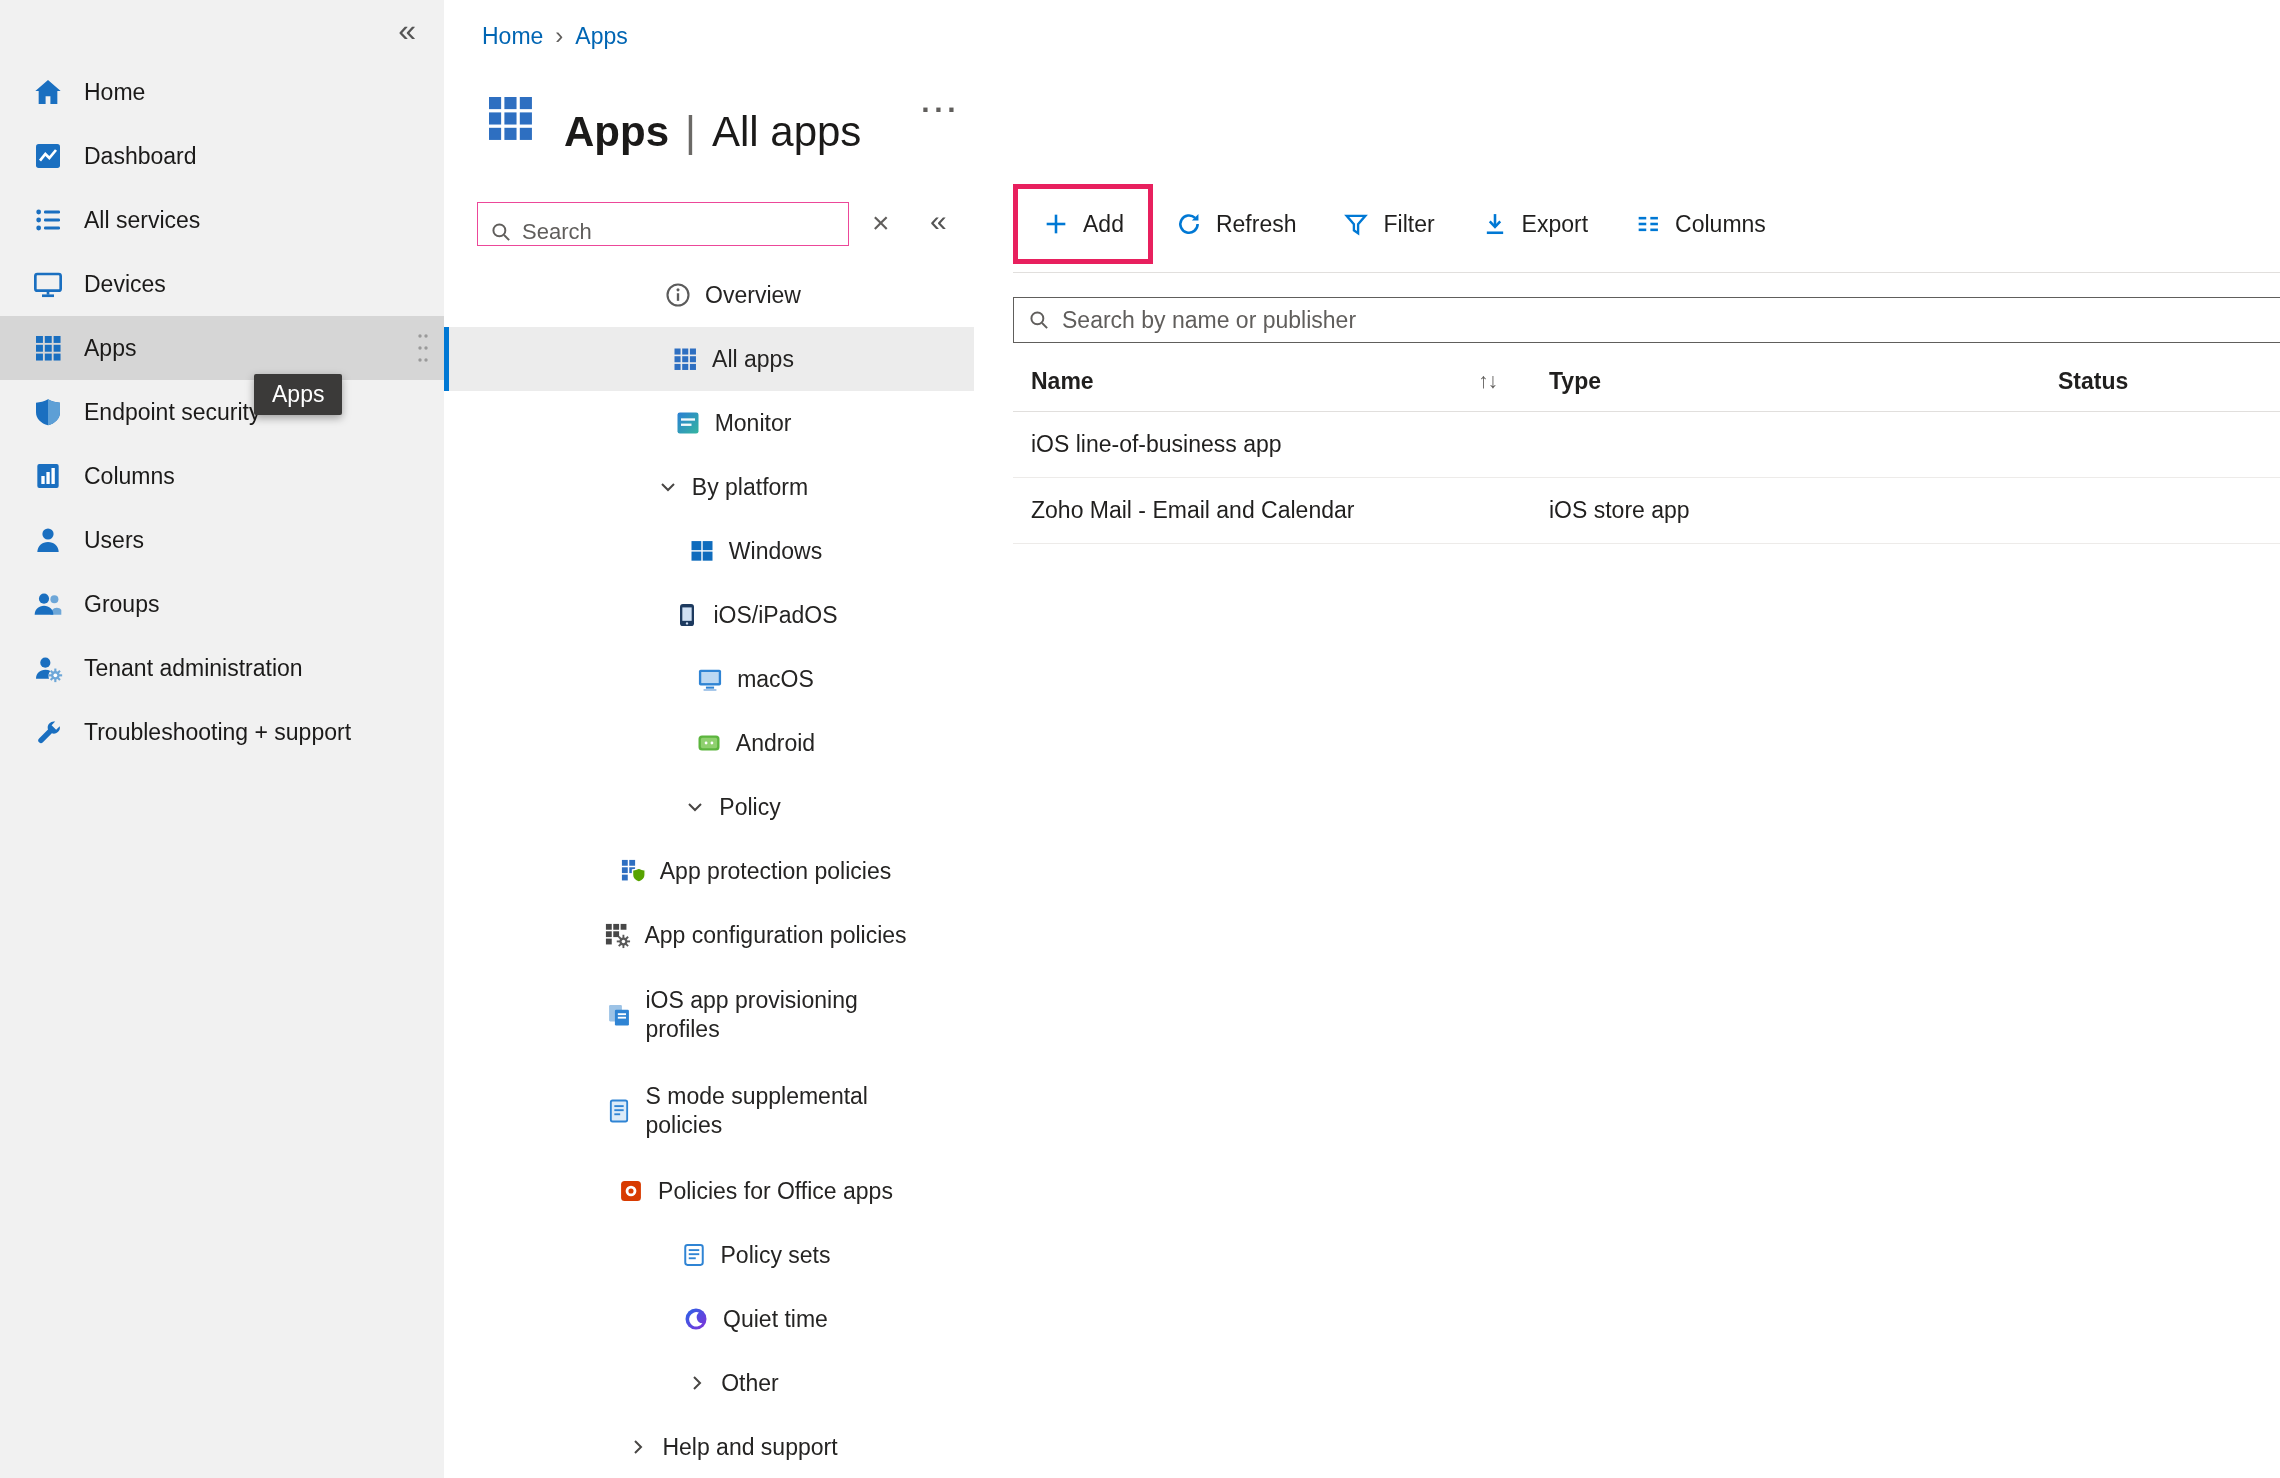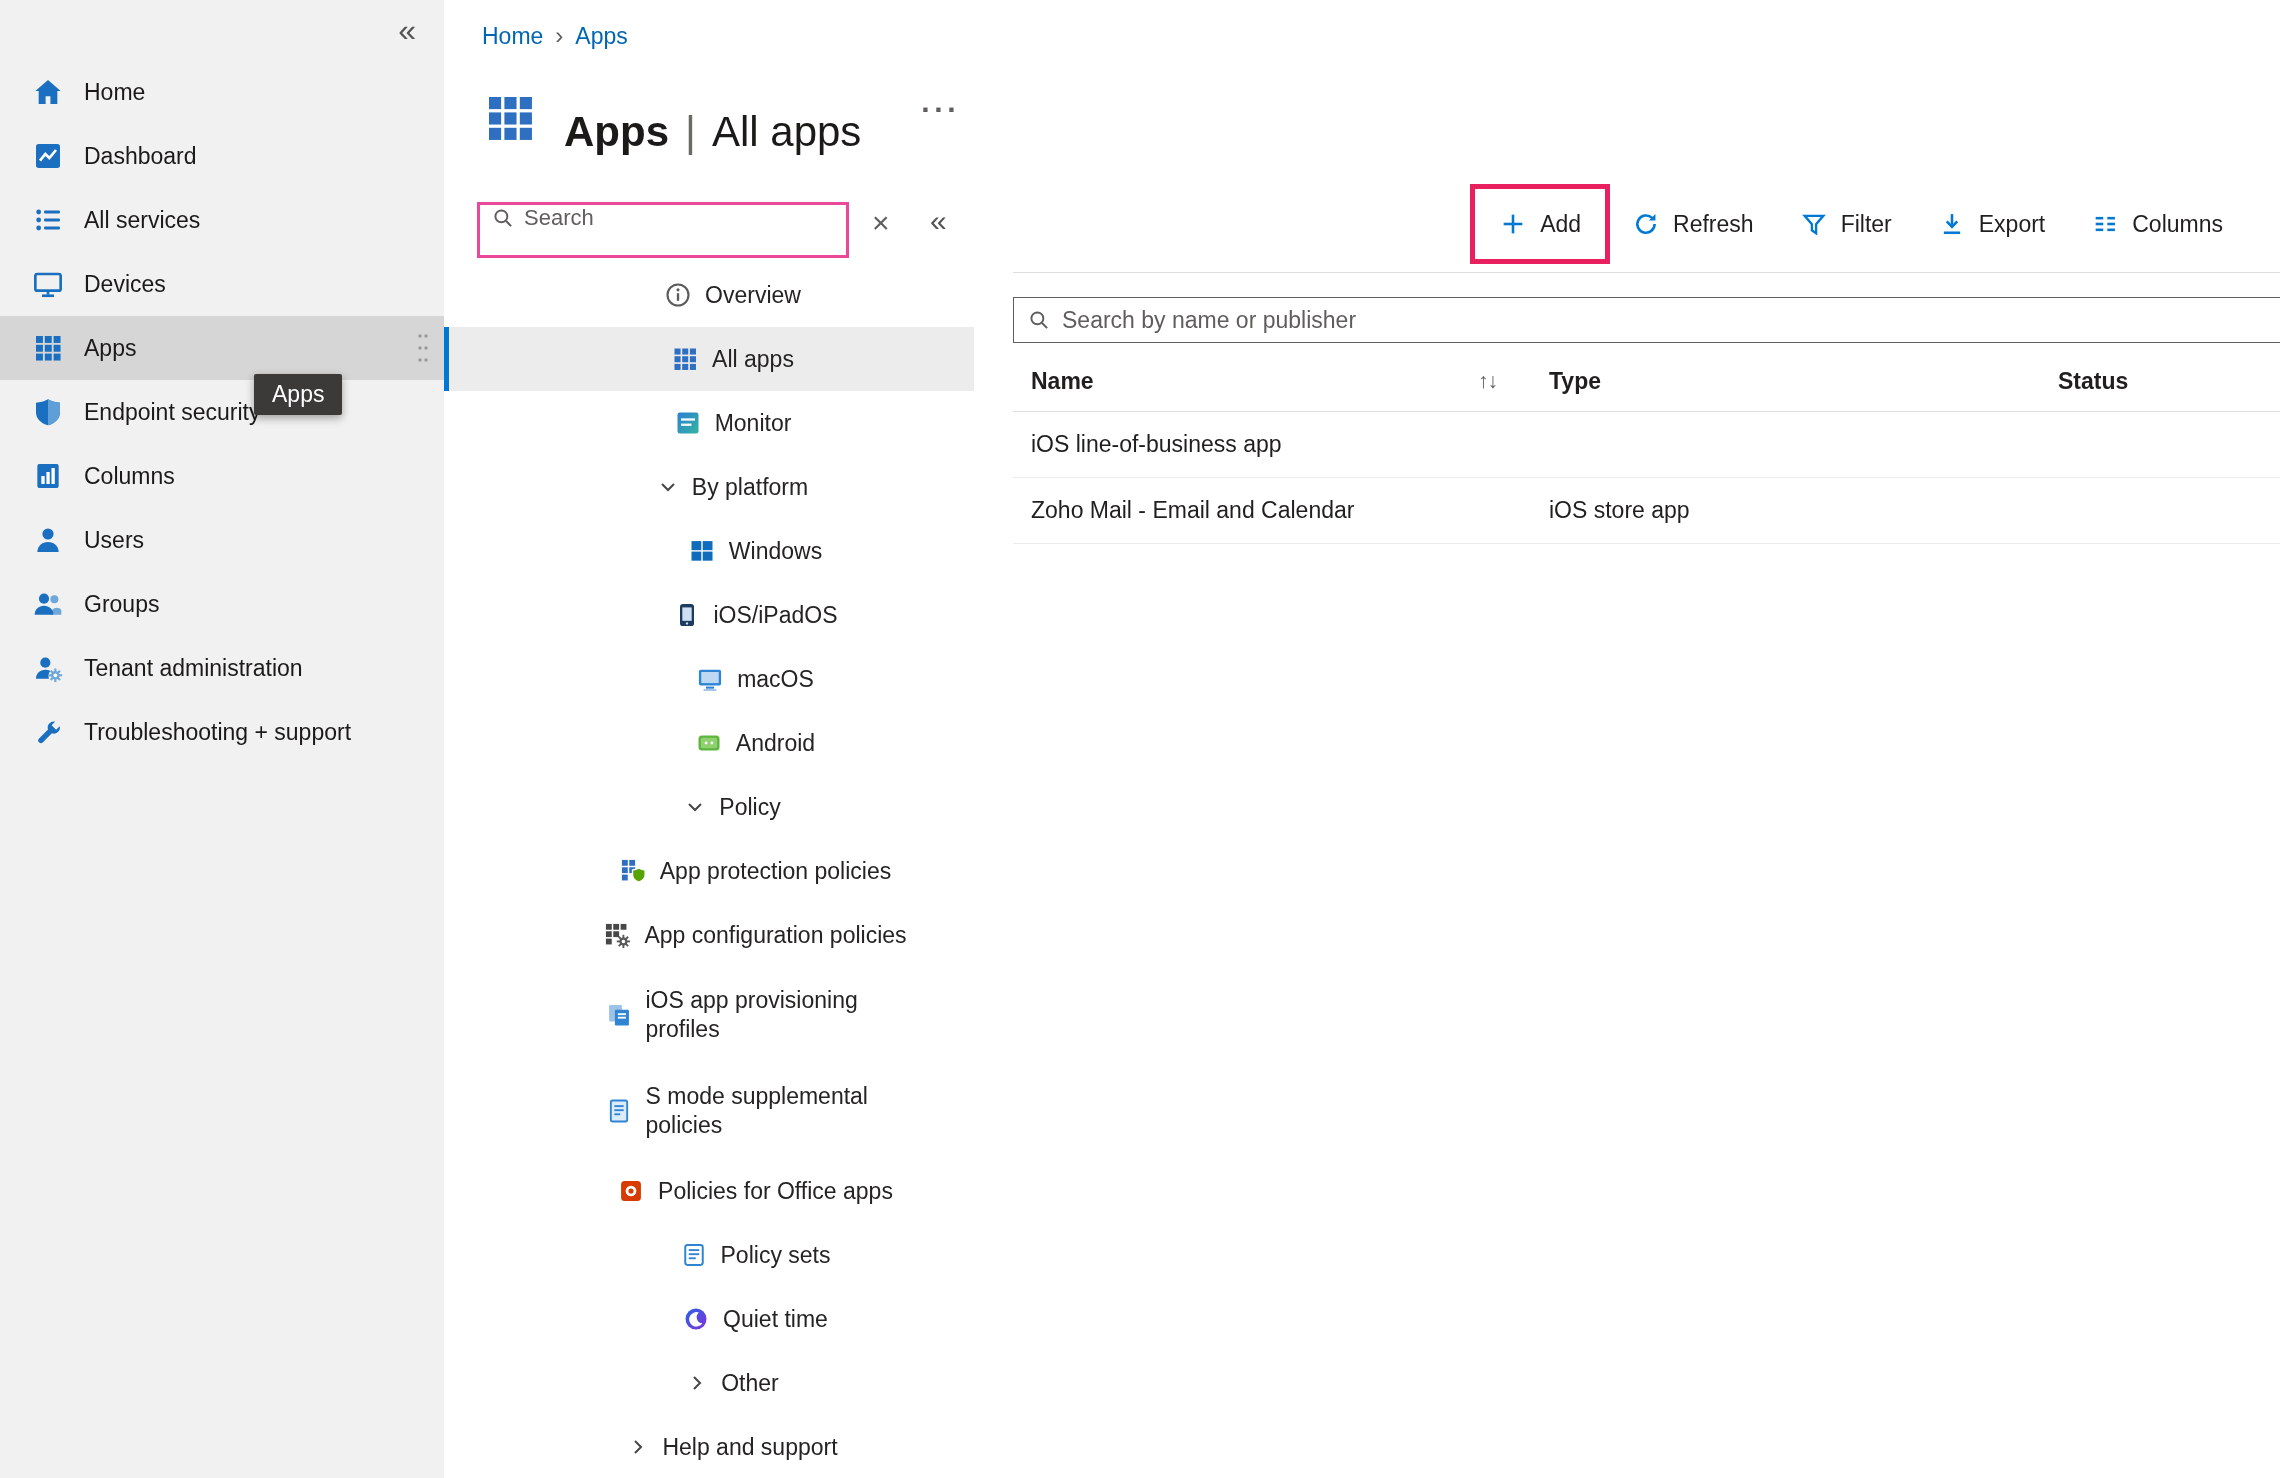--- a/index.html
+++ b/index.html
@@ -28,40 +28,40 @@
 
   .title-row { position:absolute; top:80px; left:38px; display:flex; align-items:center; }
   .title-text { margin-left:26px; font-size:42px; color:#1b1a19; white-space:nowrap;margin-top:28px; }
   .t-bold { font-weight:bold; }
   .t-div { font-weight:normal; color:#6b6966; margin:0 16px; }
   .t-reg { font-weight:normal; }
   .title-more { margin-left:60px; margin-top:-16px; color:#605e5c; font-size:30px; font-weight:bold; letter-spacing:3px; cursor:pointer; }
 
   
   .inner-nav { position:absolute; top:0; bottom:0; left:0; width:530px; }
-  .nav-search { position:absolute; top:202px; left:33px; width:372px; height:56px; background:#fff;
-                border:3px solid #ec4899; display:flex; align-items:flex-start; gap:8px; padding:0 10px; }
+  .nav-search { position:absolute; top:202px; left:33px; width:372px; height:44px; background:#fff;
+                border:1px solid #ec4899; display:flex; align-items:flex-end; gap:8px; padding:0 10px; }
   .nav-search input { border:none; outline:none; flex:1; font-size:22px; min-width:0;
                       font-family:"Liberation Sans","DejaVu Sans",sans-serif; color:#201f1e; }
   .nav-clear { position:absolute; top:206px; left:428px; font-size:30px; color:#605e5c; cursor:pointer; }
   .nav-collapse { position:absolute; top:204px; left:486px; font-size:30px; color:#555; cursor:pointer; }
   .nav-list { position:absolute; top:263px; left:0; right:0; }
   .nav-item { height:64px; display:flex; align-items:center; gap:12px; padding-left:46px;
               font-size:23px; color:#252423; cursor:pointer; position:relative;justify-content:center; }
   .nav-item.child { padding-left:91px; }
   .nav-item.twoline { height:96px; }
   .nav-item.twoline .lbl { max-width:260px; line-height:1.25; }
   .nav-item.selected { background:#ececec; }
   .nav-item.selected::before { content:""; position:absolute; left:0; top:0; bottom:0; width:5px; background:#0078d4; }
   .nav-item svg { flex:0 0 30px; }
   .nav-item .chev { flex:0 0 24px; }
 
   
   .content { position:absolute; left:569px; right:0; top:0; bottom:0; }
-  .toolbar { position:absolute; top:184px; left:0; right:11px; height:80px; display:flex; align-items:center;justify-content:flex-end; }
+  .toolbar { position:absolute; top:184px; left:0; right:11px; height:80px; display:flex; align-items:center; }
   .add-box { border:5px solid #e8205e; height:80px; display:flex; align-items:center; padding:0 24px; margin-right:22px; }
   .tb-btn { display:flex; align-items:center; gap:13px; font-size:23px; color:#201f1e; margin-right:46px; cursor:pointer; white-space:nowrap; }
   .add-box .tb-btn { margin-right:0; }
   .tb-divider { position:absolute; top:272px; left:0; right:0; height:1px; background:#e1dfdd; }
 
   .list-search { position:absolute; top:297px; left:0; right:-6px; height:46px; border:1px solid #605e5c;
                  display:flex; align-items:center; gap:10px; padding:0 12px; background:#fff; }
   .list-search input { border:none; outline:none; flex:1; font-size:23px; min-width:0;
                        font-family:"Liberation Sans","DejaVu Sans",sans-serif; color:#8b5cf6; }
 

